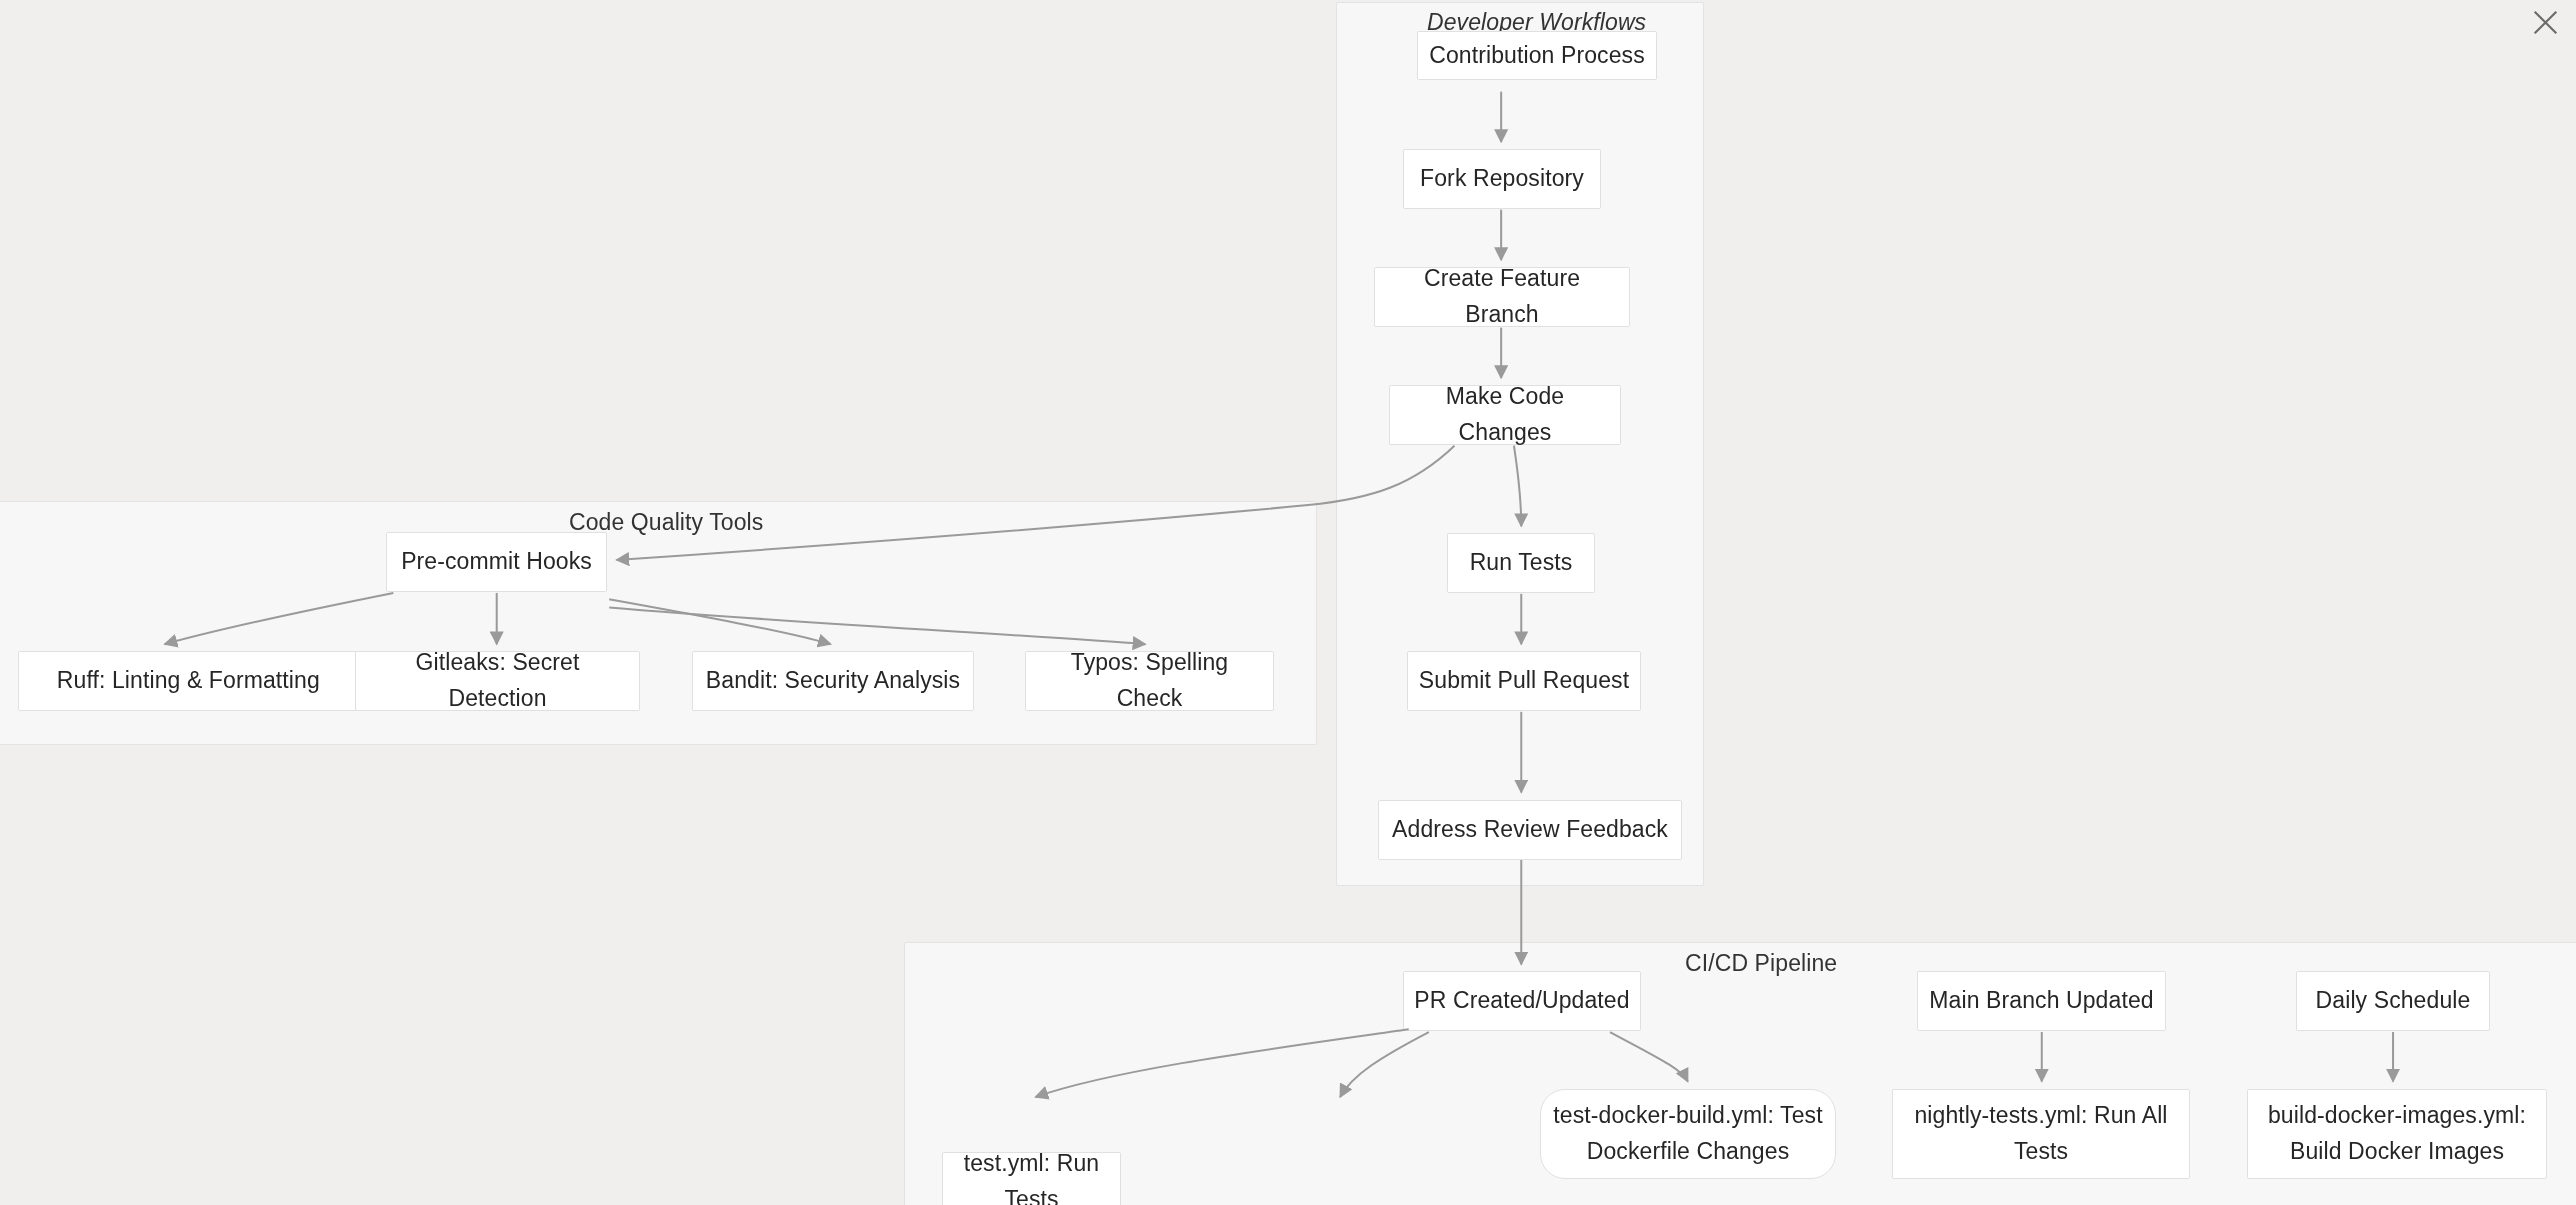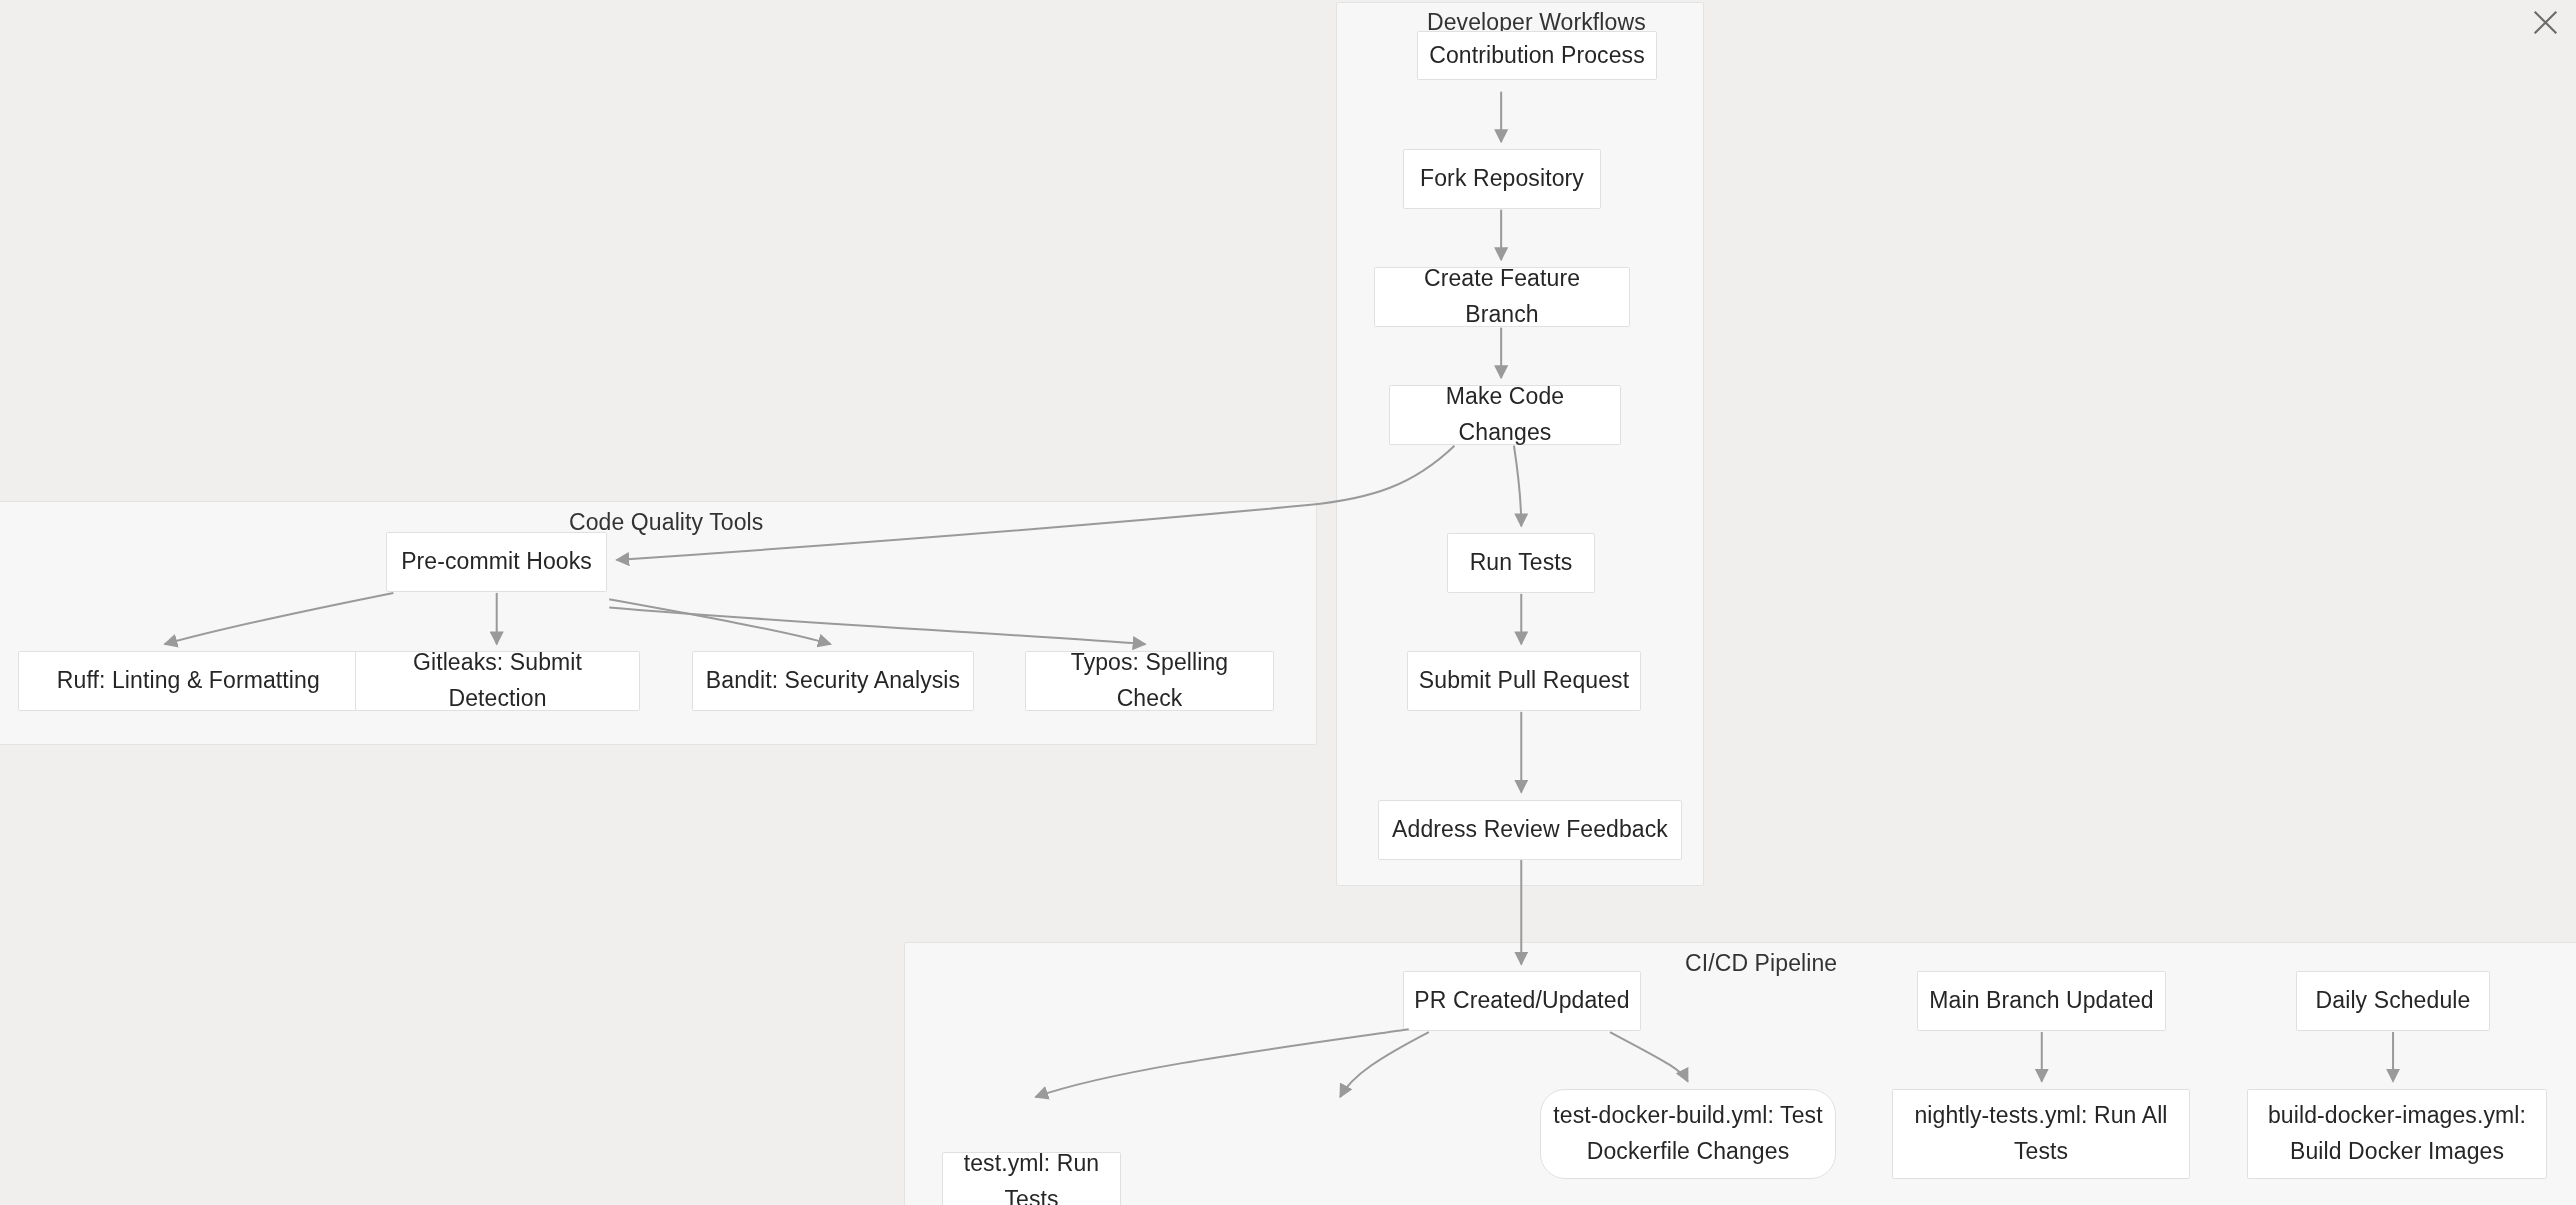--- a/index.html
+++ b/index.html
@@ -98,21 +98,21 @@
 
       <path d="M 2232 1128 L 2232 1182"></path>
       <path d="M 2616 1128 L 2616 1182"></path>
     </g>
   </svg>
 
   <div class="cluster" style="left:1336px; top:1.8px; width:366px; height:882px;"></div>
   <div class="cluster" style="left:-37px; top:501px; width:1352px; height:242px;"></div>
   <div class="cluster" style="left:904px; top:942px; width:1720px; height:263px;"></div>
 
-  <div class="cluster-label" style="left:1427px; top:9px;">Developer Workflows</div>
+  <div class="cluster-label" style="left:1427px; top:9px;font-style:italic;">Developer Workflows</div>
   <div class="cluster-label" style="left:569px; top:509px;">Code Quality Tools</div>
   <div class="cluster-label" style="left:1685px; top:950px;">CI/CD Pipeline</div>
 
   <div class="node" style="left:1417px; top:31px; width:240px; height:49px;">
     <span class="label">Contribution Process</span>
   </div>
   <div class="node" style="left:1403px; top:149px; width:198px; height:60px;">
     <span class="label">Fork Repository</span>
   </div>
   <div class="node" style="left:1374px; top:267px; width:256px; height:60px;">
@@ -131,21 +131,21 @@
     <span class="label">Address Review Feedback</span>
   </div>
 
   <div class="node" style="left:386px; top:532px; width:221px; height:60px;">
     <span class="label">Pre-commit Hooks</span>
   </div>
   <div class="node" style="left:18.3px; top:651px; width:340px; height:60px;">
     <span class="label">Ruff: Linting &amp; Formatting</span>
   </div>
   <div class="node" style="left:355px; top:651px; width:285px; height:60px;">
-    <span class="label">Gitleaks: Submit Detection</span>
+    <span class="label">Gitleaks: Secret Detection</span>
   </div>
   <div class="node" style="left:692px; top:651px; width:282px; height:60px;">
     <span class="label">Bandit: Security Analysis</span>
   </div>
   <div class="node" style="left:1025px; top:651px; width:249px; height:60px;">
     <span class="label">Typos: Spelling Check</span>
   </div>
 
   <div class="node" style="left:1403px; top:971px; width:238px; height:60px;">
     <span class="label">PR Created/Updated</span>

